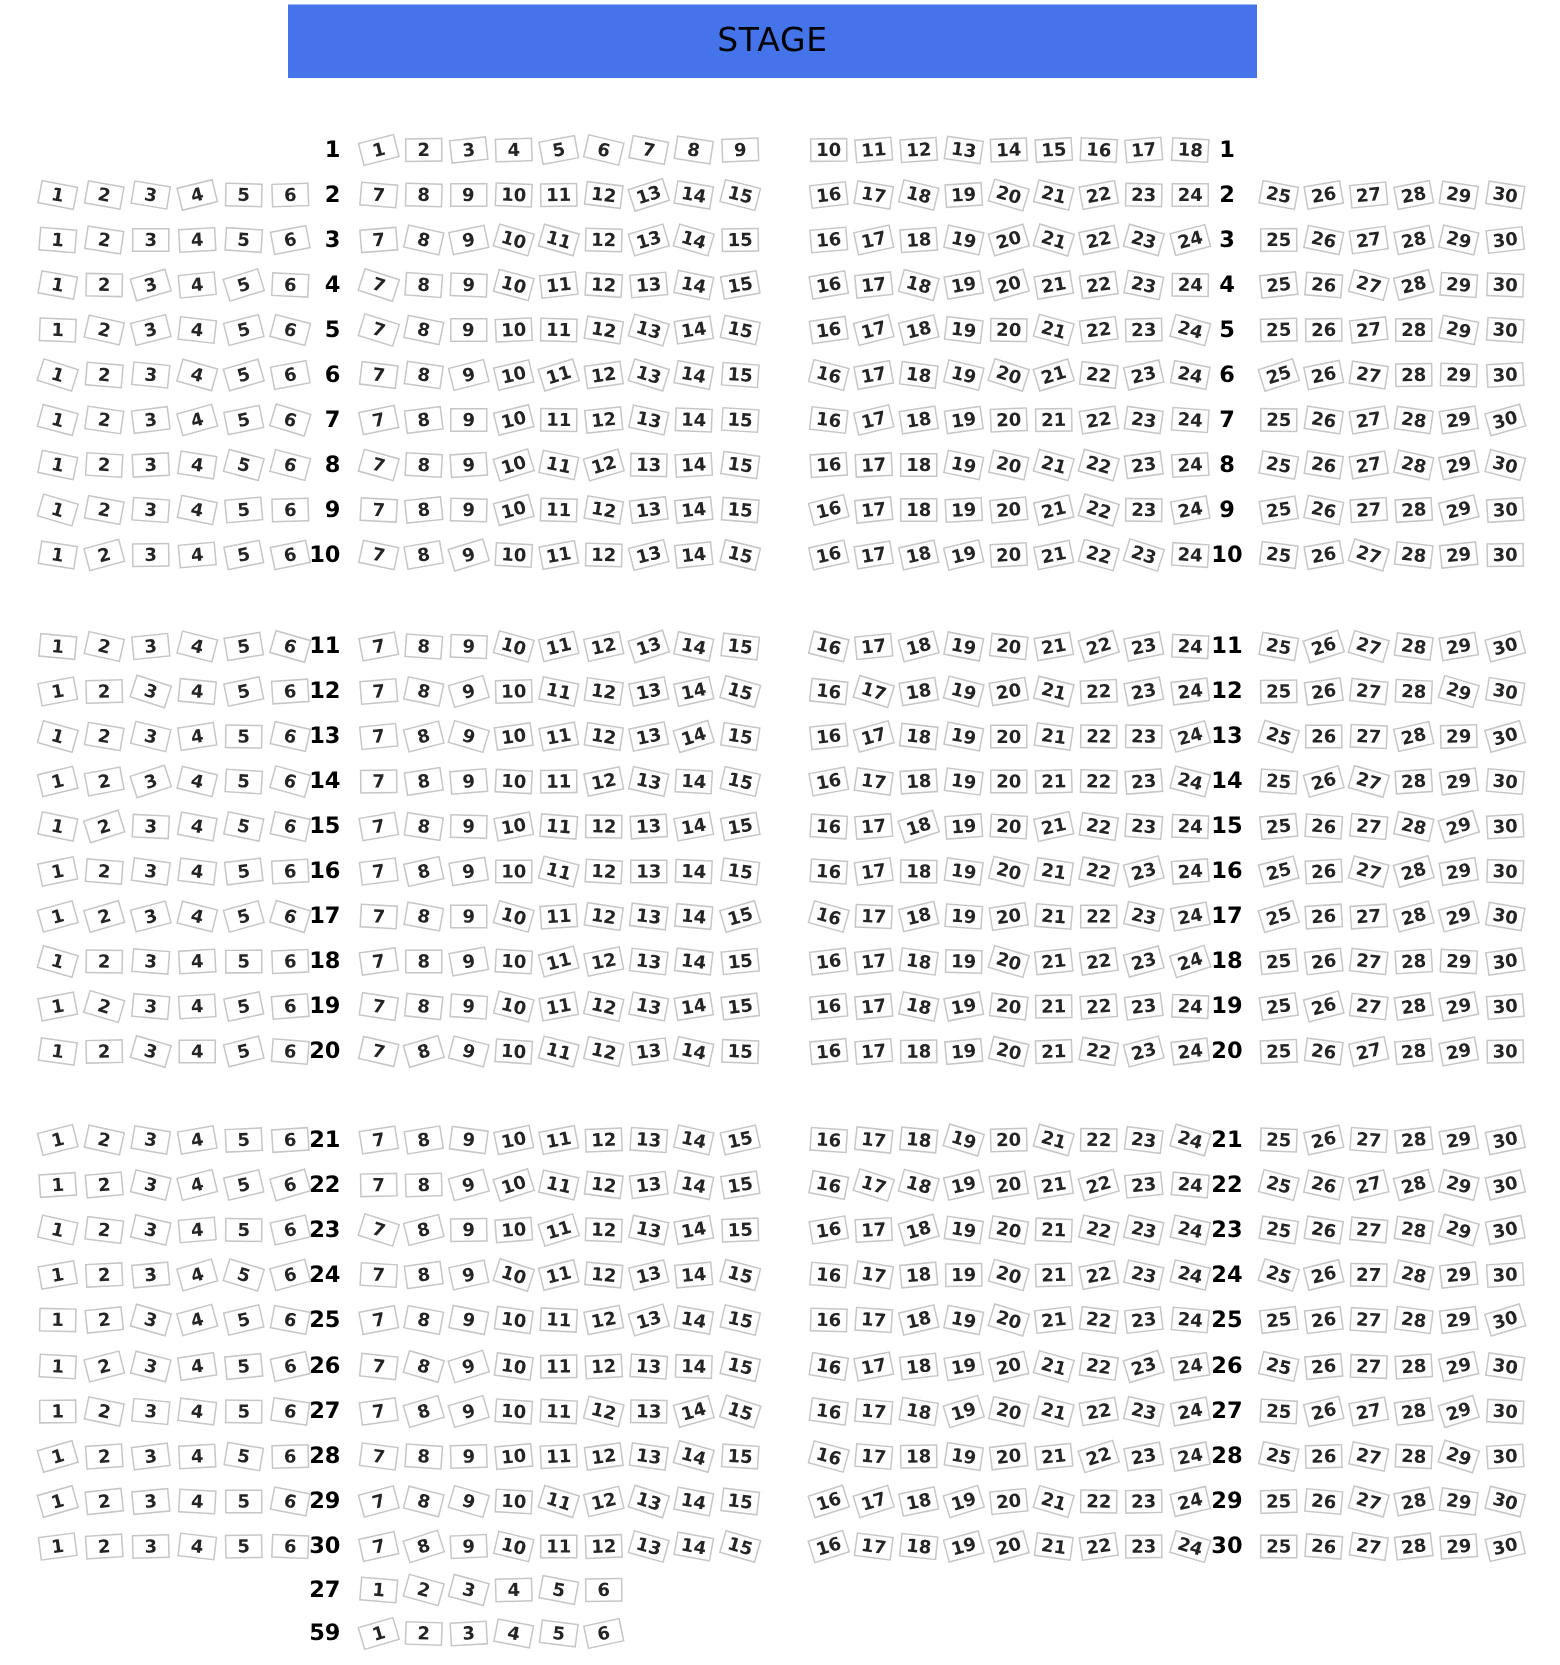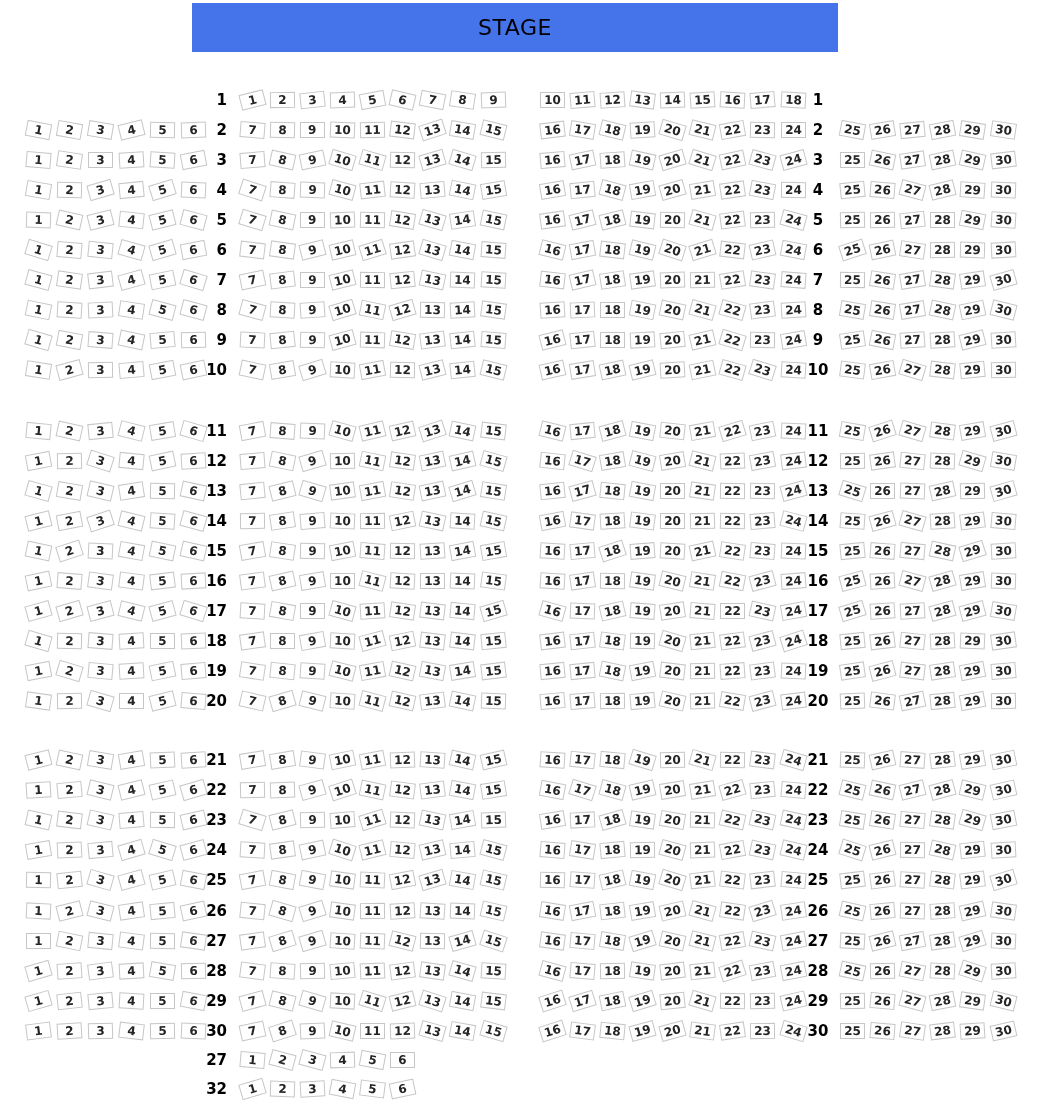--- a/index.html
+++ b/index.html
@@ -1020,15 +1020,15 @@
       <div class="seat" style="left: 329.89px; top: 1052px; transform: rotate(-1.8deg);">4</div>
       <div class="seat" style="left: 360.02px; top: 1052px; transform: rotate(10.8deg);">5</div>
       <div class="seat" style="left: 390.15px; top: 1052px; transform: rotate(-0.5deg);">6</div>
       <div class="row-label left" style="left: 227px; top: 1060px;">27</div>
       <div class="seat" style="left: 239.5px; top: 1081px; transform: rotate(-16.6deg);">1</div>
       <div class="seat" style="left: 269.63px; top: 1081px; transform: rotate(1.9deg);">2</div>
       <div class="seat" style="left: 299.76px; top: 1081px; transform: rotate(-3.3deg);">3</div>
       <div class="seat" style="left: 329.89px; top: 1081px; transform: rotate(10.8deg);">4</div>
       <div class="seat" style="left: 360.02px; top: 1081px; transform: rotate(7.3deg);">5</div>
       <div class="seat" style="left: 390.15px; top: 1081px; transform: rotate(-12.1deg);">6</div>
-      <div class="row-label left" style="left: 227px; top: 1089px;">32</div>
+      <div class="row-label left" style="left: 227px; top: 1089px;">59</div>
     </div>
 </div>
 
 </body></html>

